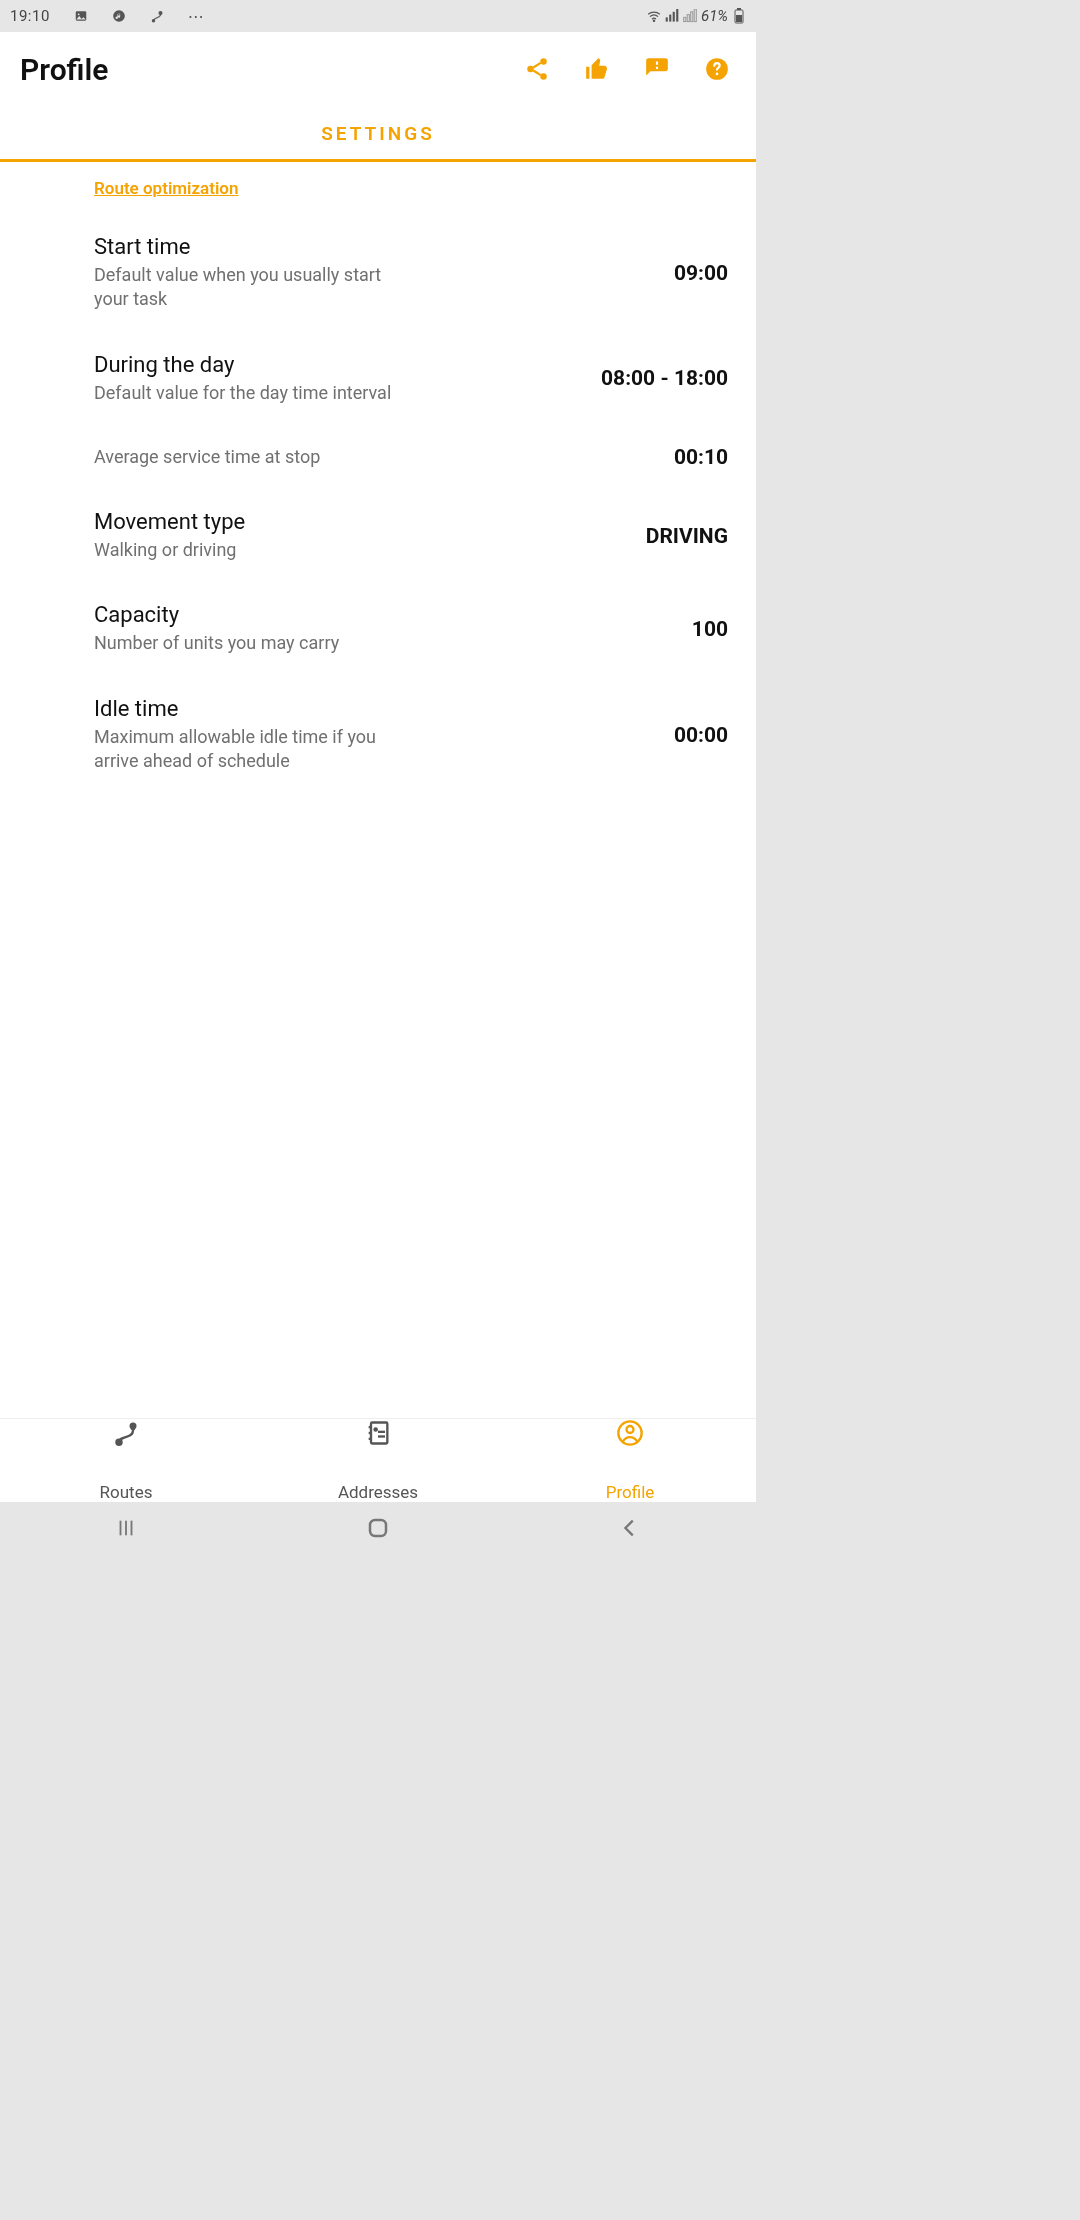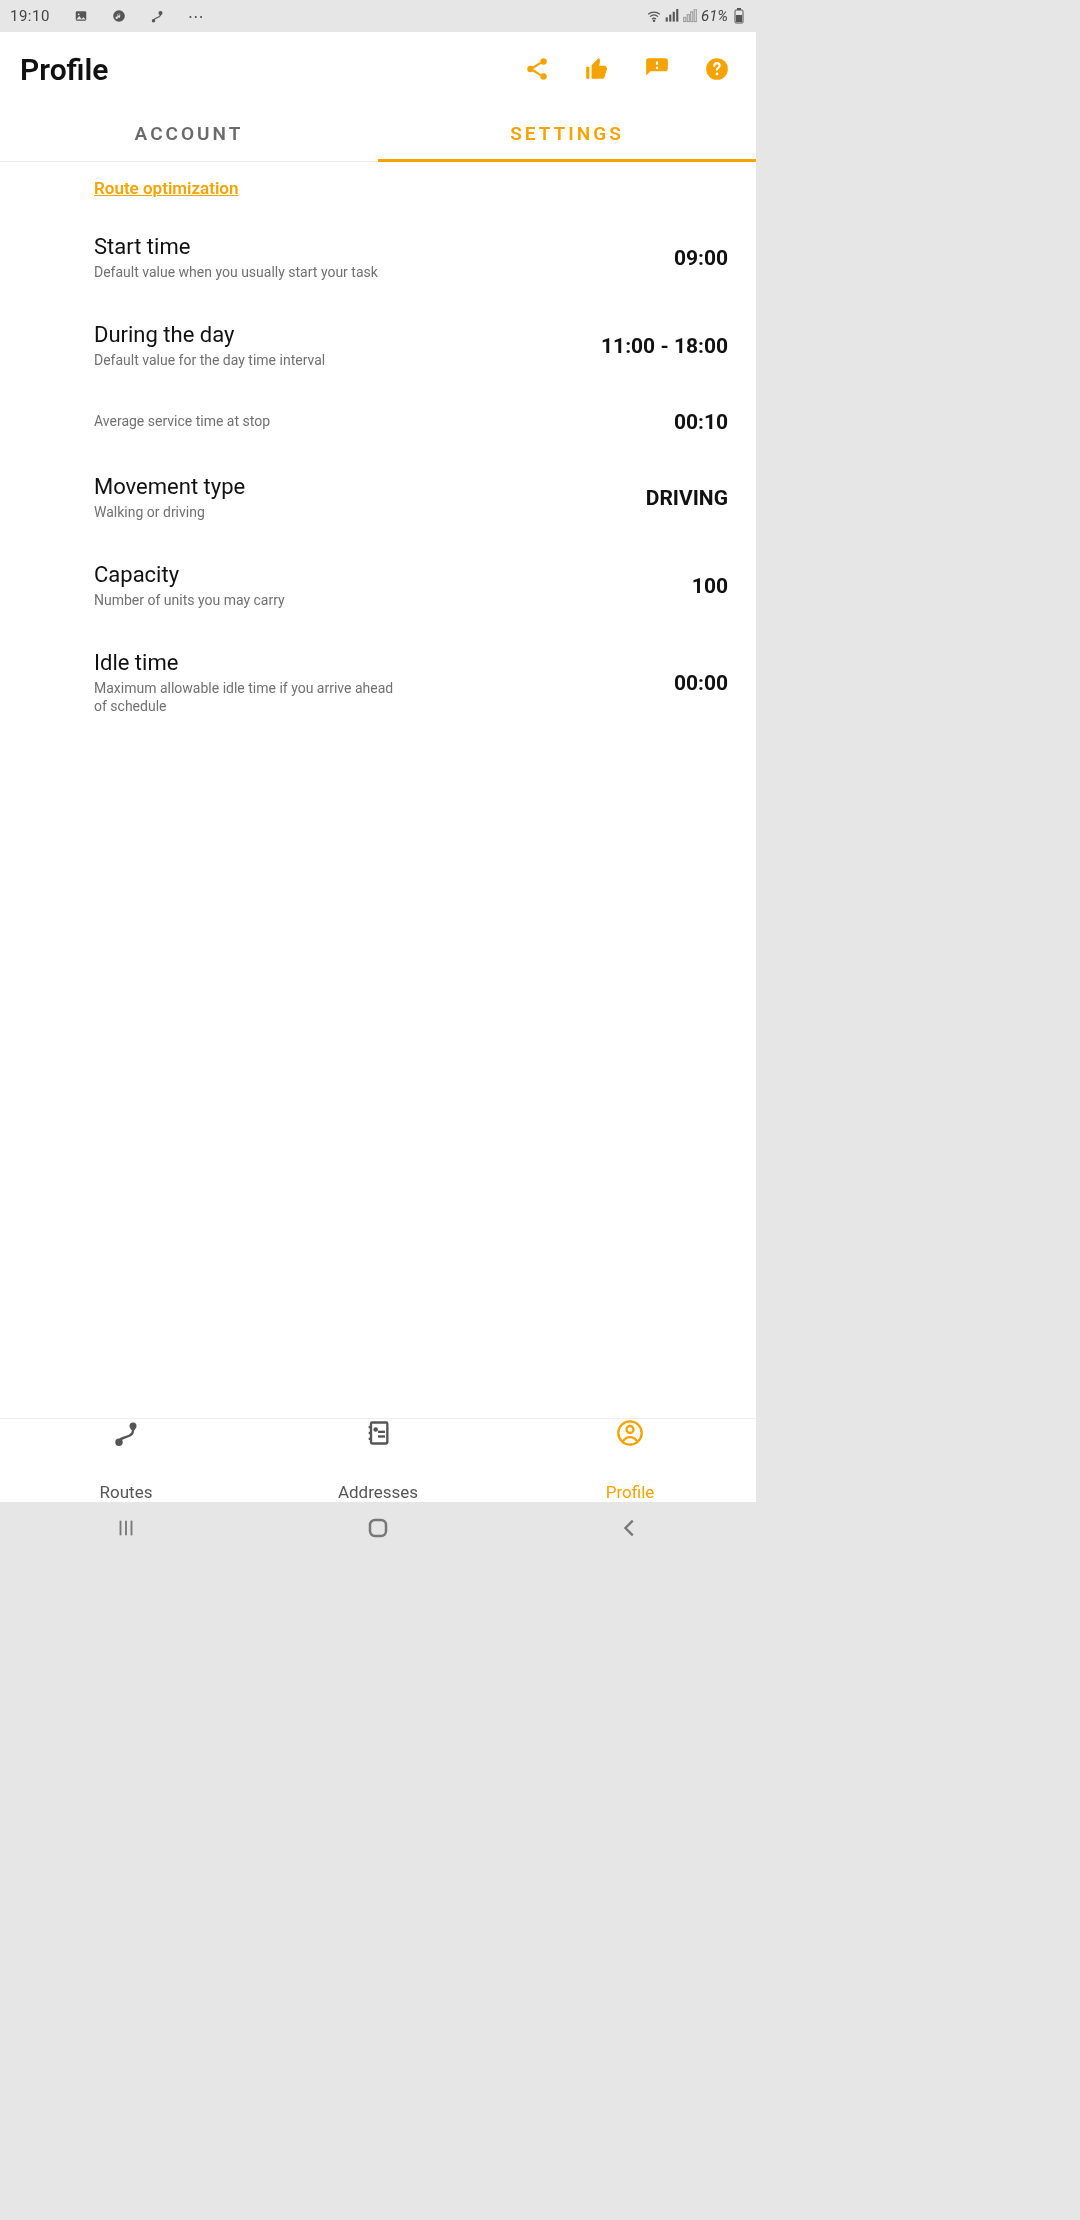--- a/index.html
+++ b/index.html
@@ -25,21 +25,21 @@
   .tab { flex: 1; display: flex; align-items: center; justify-content: center; font-size: 19px; font-weight: 600; letter-spacing: 3px; color: #6b6b6b; position: relative; }
   .tab.active { color: #f5a300; }
   .tab.active::after { content: ""; position: absolute; left: 0; right: 0; bottom: -1px; height: 3px; background: #f5a300; }
 
   
   .content { flex: 1; overflow: hidden; background: #fff; padding: 10px 28px 0 94px; }
   .section-header { color: #f5a300; font-size: 17px; font-weight: 600; padding: 6px 0 16px; text-decoration: underline; }
   .row { display: flex; align-items: center; padding: 20px 0; gap: 16px; }
   .row-text { flex: 1; min-width: 0; }
   .row-title { font-size: 22px; color: #111; margin-bottom: 4px; }
-  .row-sub { font-size: 14px; color: #707070; line-height: 1.35; max-width: 300px;}
+  .row-sub { font-size: 18px; color: #707070; line-height: 1.35; max-width: 300px;}
   .row-value { font-size: 21px; font-weight: 700; color: #111; white-space: nowrap; }
 
   
   .bottom-nav { height: 84px; background: #fff; border-top: 1px solid #eee; display: flex; }
   .nav-item { flex: 1; display: flex; flex-direction: column; align-items: center; justify-content: space-between; gap: 4px; color: #555; font-size: 17px; }
   .nav-item.active { color: #f5a300; }
 
   
   .sys-nav { height: 52px; background: #e6e6e6; display: flex; align-items: center; justify-content: space-around; color: #666; }
   .sys-btn { width: 120px; display:flex; justify-content:center; }
@@ -137,23 +137,20 @@
         <svg width="26" height="26" viewBox="0 0 24 24" fill="#f5a300">
             <circle cx="12" cy="12" r="10"></circle>
             <path d="M9.5 9a2.5 2.5 0 115 0c0 1.5-2.5 1.8-2.5 3.5" stroke="#fff" stroke-width="2" fill="none" stroke-linecap="round"></path>
             <circle cx="12" cy="16.5" r="1.2" fill="#fff"></circle>
           </svg>
       </span>
     </div>
   </div>
 
   <div class="tabs">
-    <div class="tab">
-        <span>ACCOUNT</span>
-      </div>
     <div class="tab active">
         <span>SETTINGS</span>
       </div>
   </div>
 
   <div class="content">
     <div class="section-header">Route optimization</div>
 
     <div class="row">
       <div class="row-text">
@@ -161,21 +158,21 @@
         <div class="row-sub">Default value when you usually start your task</div>
       </div>
       <div class="row-value">09:00</div>
     </div>
 
     <div class="row">
       <div class="row-text">
         <div class="row-title">During the day</div>
         <div class="row-sub">Default value for the day time interval</div>
       </div>
-      <div class="row-value">11:00 - 18:00</div>
+      <div class="row-value">08:00 - 18:00</div>
     </div>
 
     <div class="row">
       <div class="row-text">
         <div class="row-sub">Average service time at stop</div>
       </div>
       <div class="row-value">00:10</div>
     </div>
 
     <div class="row">

